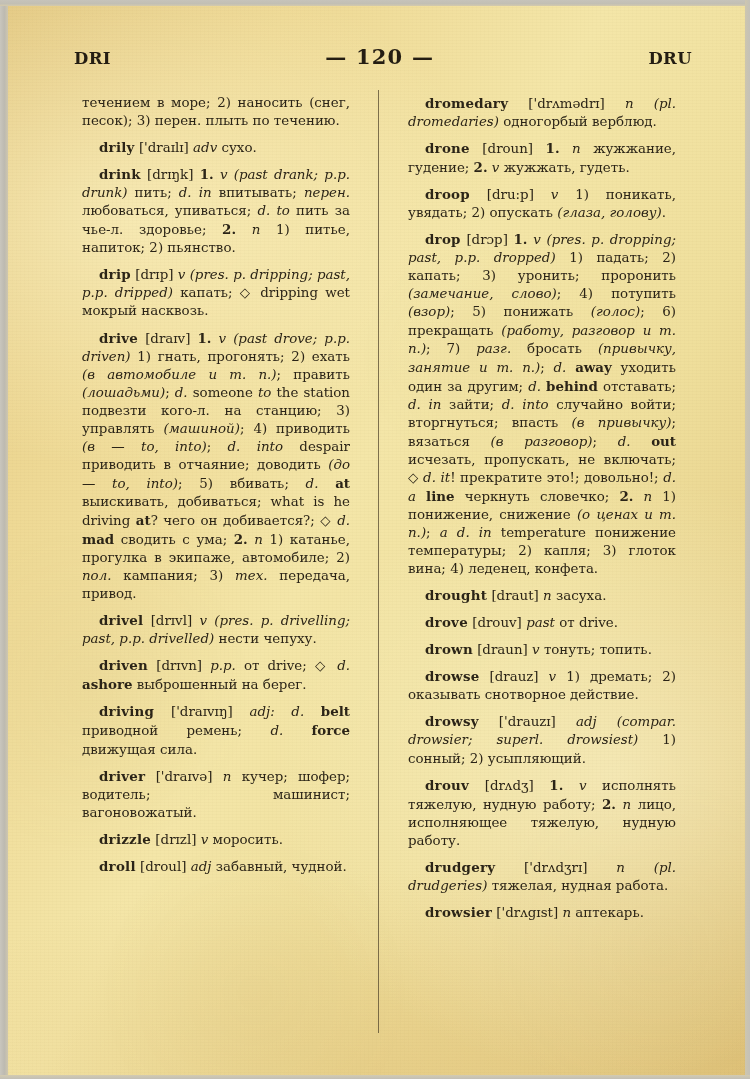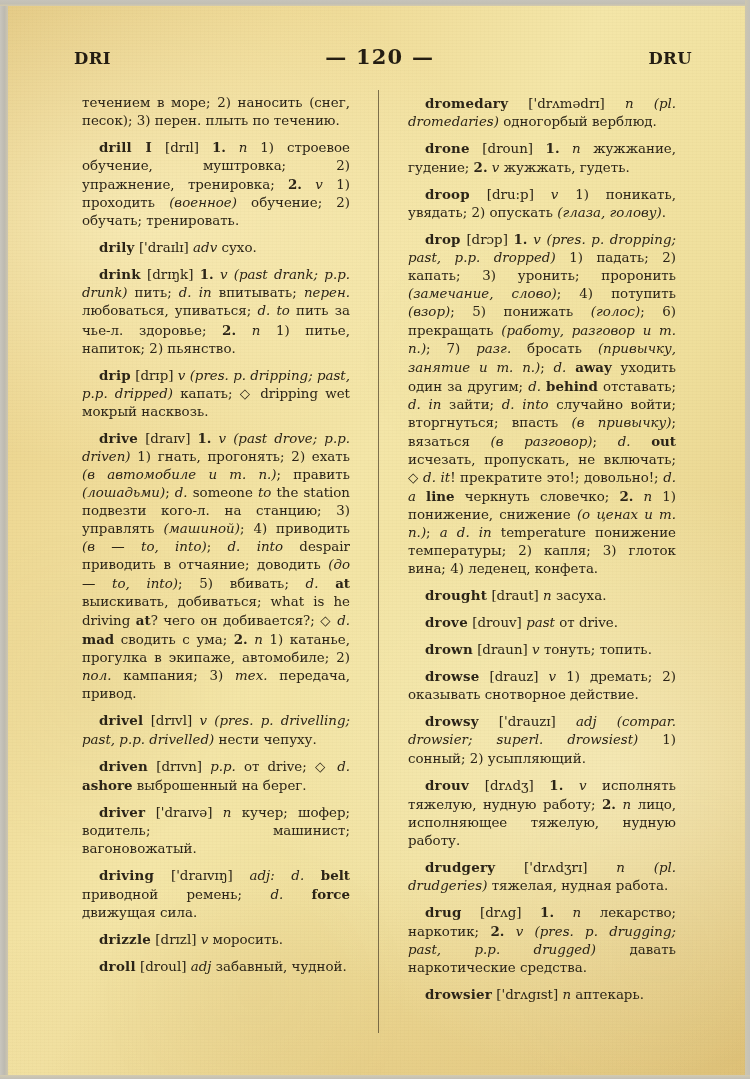--- a/index.html
+++ b/index.html
@@ -124,50 +124,48 @@
       <span class="rh-right">DRU</span>
     </div>
 
     <div id="columns">
 
       <div class="col" id="col-left">
         <p class="entry cont">
           <span>течением в море; 2) наносить (снег, песок); 3) перен. плыть по течению.</span>
         </p>
         <div id="left-entries">
-            <p class="entry"><span class="hw">drill I</span> <span class="ipa">[drɪl]</span> <span><span class="b">1.</span> <span class="ital">n</span> 1) строевое обучение, муштровка; 2) упражнение, тренировка; <span class="b">2.</span> <span class="ital">v</span> 1) проходить <span class="ital">(военное)</span> обучение; 2) обучать; тренировать.</span></p>
             <p class="entry"><span class="hw">drily</span> <span class="ipa">['draɪlɪ]</span> <span><span class="ital">adv</span> сухо.</span></p>
             <p class="entry"><span class="hw">drink</span> <span class="ipa">[drɪŋk]</span> <span><span class="b">1.</span> <span class="ital">v</span> <span class="ital">(past drank; p.p. drunk)</span> пить; <span class="ital">d.</span> <span class="ital">in</span> впитывать; <span class="ital">перен.</span> любоваться, упиваться; <span class="ital">d.</span> <span class="ital">to</span> пить за чье-л. здоровье; <span class="b">2.</span> <span class="ital">n</span> 1) питье, напиток; 2) пьянство.</span></p>
             <p class="entry"><span class="hw">drip</span> <span class="ipa">[drɪp]</span> <span><span class="ital">v</span> <span class="ital">(pres. p. dripping; past, p.p. dripped)</span> капать; ◇ dripping wet мокрый насквозь.</span></p>
             <p class="entry"><span class="hw">drive</span> <span class="ipa">[draɪv]</span> <span><span class="b">1.</span> <span class="ital">v</span> <span class="ital">(past drove; p.p. driven)</span> 1) гнать, прогонять; 2) ехать <span class="ital">(в автомобиле и т. п.)</span>; править <span class="ital">(лошадьми)</span>; <span class="ital">d.</span> someone <span class="ital">to</span> the station подвезти кого-л. на станцию; 3) управлять <span class="ital">(машиной)</span>; 4) приводить <span class="ital">(в — to, into)</span>; <span class="ital">d.</span> <span class="ital">into</span> despair приводить в отчаяние; доводить <span class="ital">(до — to, into)</span>; 5) вбивать; <span class="ital">d.</span> <span class="b">at</span> выискивать, добиваться; what is he driving <span class="b">at</span>? чего он добивается?; ◇ <span class="ital">d.</span> <span class="b">mad</span> сводить с ума; <span class="b">2.</span> <span class="ital">n</span> 1) катанье, прогулка в экипаже, автомобиле; 2) <span class="ital">пол.</span> кампания; 3) <span class="ital">тех.</span> передача, привод.</span></p>
             <p class="entry"><span class="hw">drivel</span> <span class="ipa">[drɪvl]</span> <span><span class="ital">v</span> <span class="ital">(pres. p. drivelling; past, p.p. drivelled)</span> нести чепуху.</span></p>
             <p class="entry"><span class="hw">driven</span> <span class="ipa">[drɪvn]</span> <span><span class="ital">p.p.</span> от drive; ◇ <span class="ital">d.</span> <span class="b">ashore</span> выброшенный на берег.</span></p>
+            <p class="entry"><span class="hw">driving</span> <span class="ipa">['draɪvɪŋ]</span> <span><span class="ital">adj:</span> <span class="ital">d.</span> <span class="b">belt</span> приводной ремень; <span class="ital">d.</span> <span class="b">force</span> движущая сила.</span></p>
             <p class="entry"><span class="hw">driver</span> <span class="ipa">['draɪvə]</span> <span><span class="ital">n</span> кучер; шофер; водитель; машинист; вагоновожатый.</span></p>
-            <p class="entry"><span class="hw">driving</span> <span class="ipa">['draɪvɪŋ]</span> <span><span class="ital">adj:</span> <span class="ital">d.</span> <span class="b">belt</span> приводной ремень; <span class="ital">d.</span> <span class="b">force</span> движущая сила.</span></p>
             <p class="entry"><span class="hw">drizzle</span> <span class="ipa">[drɪzl]</span> <span><span class="ital">v</span> моросить.</span></p>
             <p class="entry"><span class="hw">droll</span> <span class="ipa">[droul]</span> <span><span class="ital">adj</span> забавный, чудной.</span></p>
           </div>
       </div>
 
       <div id="divider"></div>
 
       <div class="col" id="col-right">
         <div id="right-entries">
             <p class="entry"><span class="hw">dromedary</span> <span class="ipa">['drʌmədrɪ]</span> <span><span class="ital">n</span> <span class="ital">(pl. dromedaries)</span> одногорбый верблюд.</span></p>
             <p class="entry"><span class="hw">drone</span> <span class="ipa">[droun]</span> <span><span class="b">1.</span> <span class="ital">n</span> жужжание, гудение; <span class="b">2.</span> <span class="ital">v</span> жужжать, гудеть.</span></p>
             <p class="entry"><span class="hw">droop</span> <span class="ipa">[dru:p]</span> <span><span class="ital">v</span> 1) поникать, увядать; 2) опускать <span class="ital">(глаза, голову)</span>.</span></p>
             <p class="entry"><span class="hw">drop</span> <span class="ipa">[drɔp]</span> <span><span class="b">1.</span> <span class="ital">v</span> <span class="ital">(pres. p. dropping; past, p.p. dropped)</span> 1) падать; 2) капать; 3) уронить; проронить <span class="ital">(замечание, слово)</span>; 4) потупить <span class="ital">(взор)</span>; 5) понижать <span class="ital">(голос)</span>; 6) прекращать <span class="ital">(работу, разговор и т. п.)</span>; 7) <span class="ital">разг.</span> бросать <span class="ital">(привычку, занятие и т. п.)</span>; <span class="ital">d.</span> <span class="b">away</span> уходить один за другим; <span class="ital">d.</span> <span class="b">behind</span> отставать; <span class="ital">d.</span> <span class="ital">in</span> зайти; <span class="ital">d.</span> <span class="ital">into</span> случайно войти; вторгнуться; впасть <span class="ital">(в привычку)</span>; вязаться <span class="ital">(в разговор)</span>; <span class="ital">d.</span> <span class="b">out</span> исчезать, пропускать, не включать; ◇ <span class="ital">d.</span> <span class="ital">it</span>! прекратите это!; довольно!; <span class="ital">d.</span> <span class="ital">a</span> <span class="b">line</span> черкнуть словечко; <span class="b">2.</span> <span class="ital">n</span> 1) понижение, снижение <span class="ital">(о ценах и т. п.)</span>; <span class="ital">a</span> <span class="ital">d.</span> <span class="ital">in</span> temperature понижение температуры; 2) капля; 3) глоток вина; 4) леденец, конфета.</span></p>
             <p class="entry"><span class="hw">drought</span> <span class="ipa">[draut]</span> <span><span class="ital">n</span> засуха.</span></p>
             <p class="entry"><span class="hw">drove</span> <span class="ipa">[drouv]</span> <span><span class="ital">past</span> от drive.</span></p>
             <p class="entry"><span class="hw">drown</span> <span class="ipa">[draun]</span> <span><span class="ital">v</span> тонуть; топить.</span></p>
             <p class="entry"><span class="hw">drowse</span> <span class="ipa">[drauz]</span> <span><span class="ital">v</span> 1) дремать; 2) оказывать снотворное действие.</span></p>
             <p class="entry"><span class="hw">drowsy</span> <span class="ipa">['drauzɪ]</span> <span><span class="ital">adj</span> <span class="ital">(compar. drowsier; superl. drowsiest)</span> 1) сонный; 2) усыпляющий.</span></p>
             <p class="entry"><span class="hw">drouv</span> <span class="ipa">[drʌdʒ]</span> <span><span class="b">1.</span> <span class="ital">v</span> исполнять тяжелую, нудную работу; <span class="b">2.</span> <span class="ital">n</span> лицо, исполняющее тяжелую, нудную работу.</span></p>
             <p class="entry"><span class="hw">drudgery</span> <span class="ipa">['drʌdʒrɪ]</span> <span><span class="ital">n</span> <span class="ital">(pl. drudgeries)</span> тяжелая, нудная работа.</span></p>
-            <p class="entry"><span class="hw">drug</span> <span class="ipa">[drʌg]</span> <span><span class="b">1.</span> <span class="ital">n</span> лекарство; наркотик; <span class="b">2.</span> <span class="ital">v</span> <span class="ital">(pres. p. drugging; past, p.p. drugged)</span> давать наркотические средства.</span></p>
             <p class="entry"><span class="hw">drowsier</span> <span class="ipa">['drʌgɪst]</span> <span><span class="ital">n</span> аптекарь.</span></p>
           </div>
       </div>
 
     </div>
   </div>
 
   <div class="edge" id="edge-left"></div>
   <div class="edge" id="edge-top"></div>
   <div class="edge" id="edge-right"></div>

